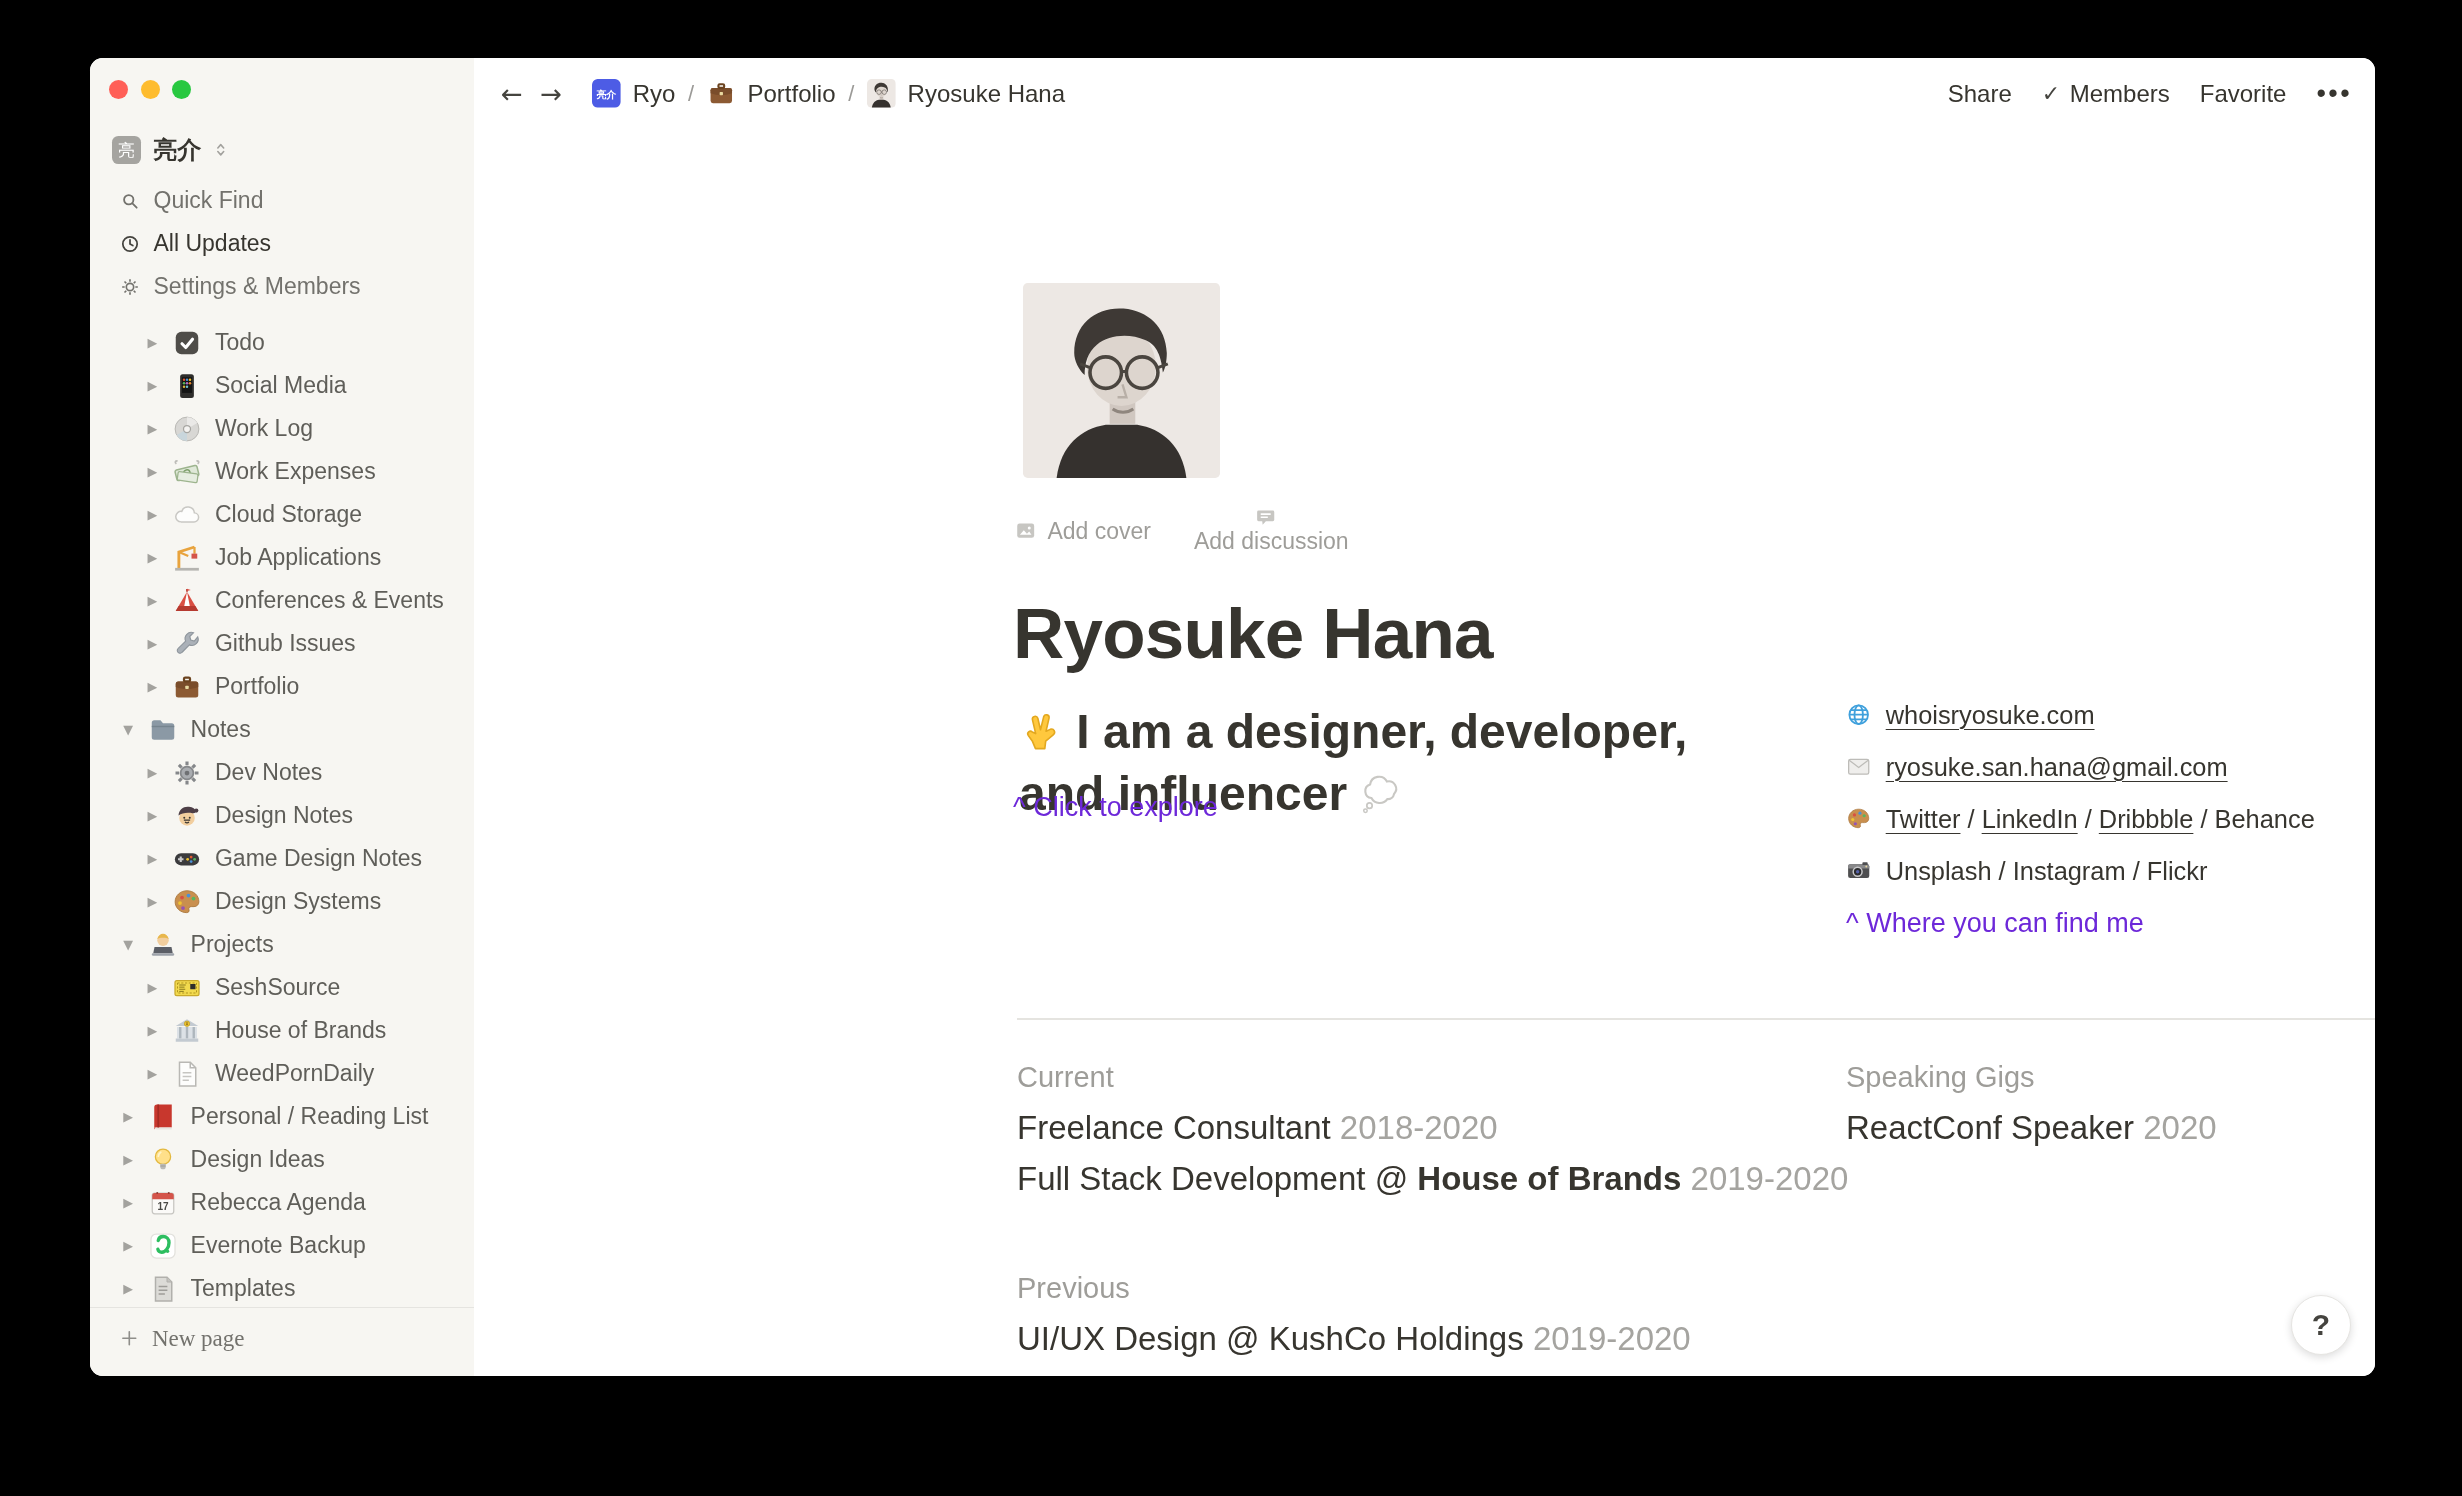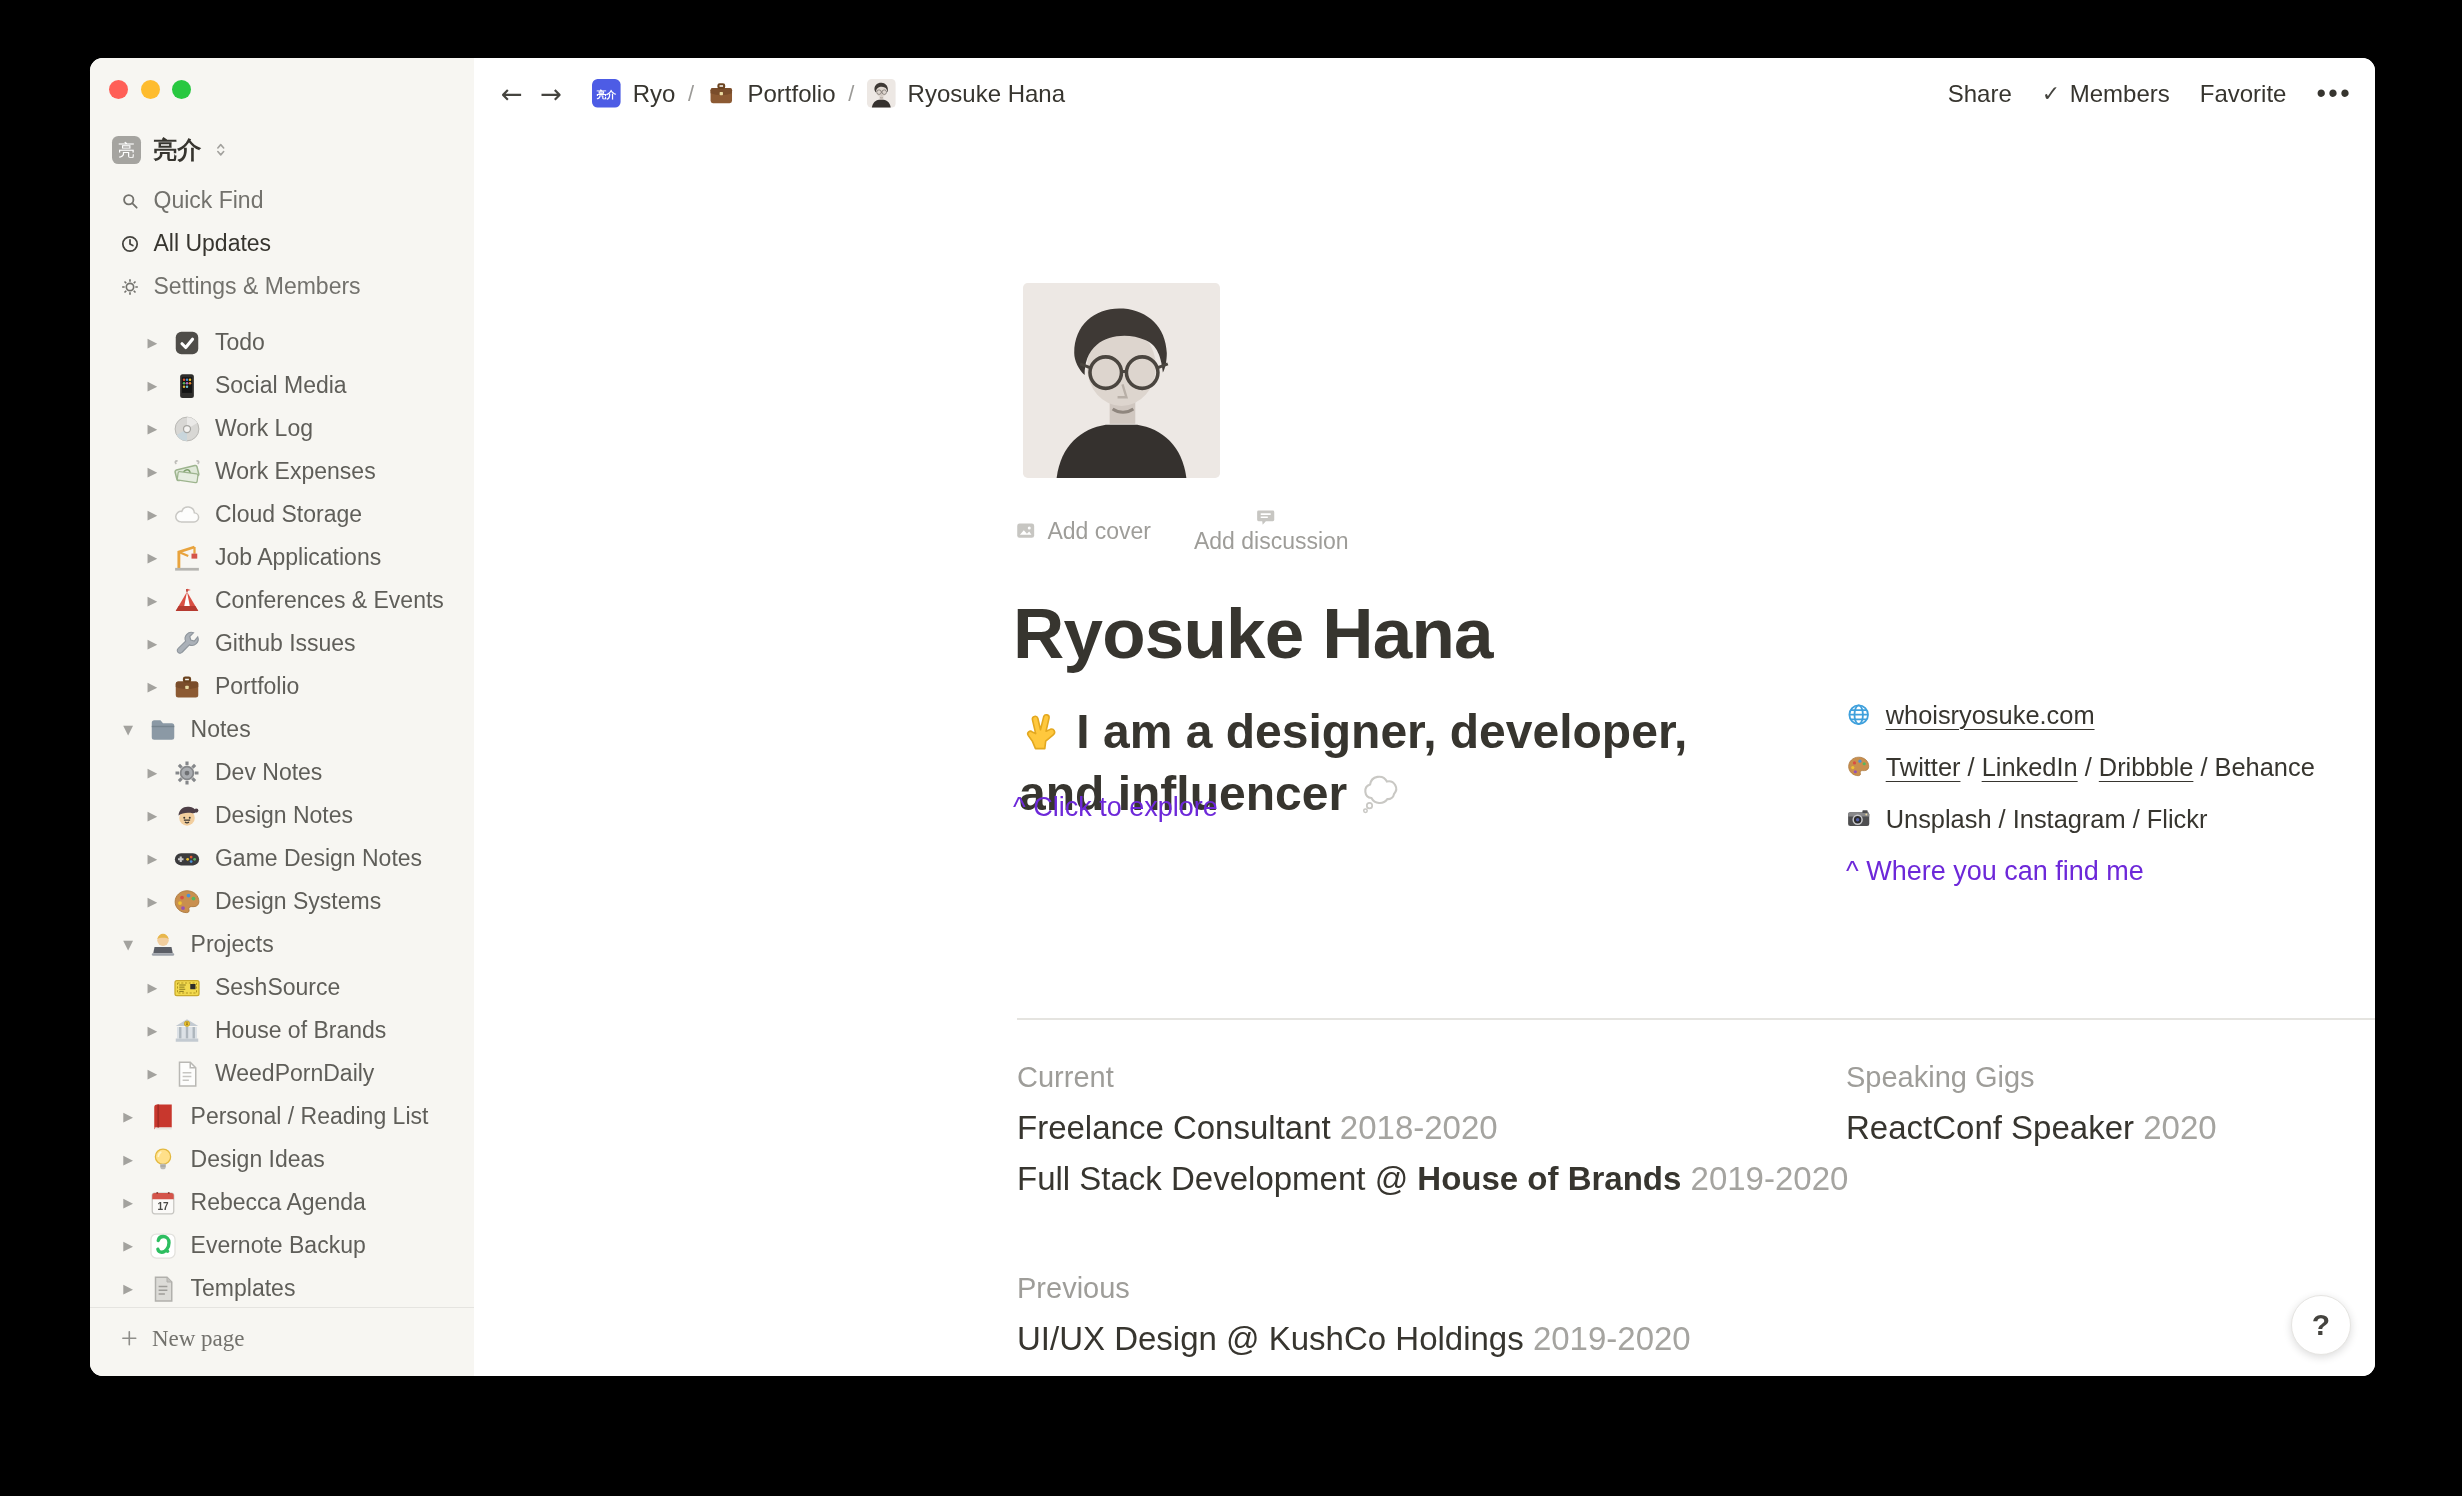--- a/index.html
+++ b/index.html
@@ -552,20 +552,29 @@
                   <ellipse cx="12" cy="12" rx="4" ry="8.8"></ellipse>
                   <path d="M3.2 12h17.6M4.5 7.6h15M4.5 16.4h15"></path>
                 </g>
               </svg>
             </span>
             <span class="ltext"><span class="lnk">whoisryosuke.com</span></span>
           </div>
           <div class="lrow">
             <span class="icn">
               <svg viewBox="0 0 24 24">
+                <rect x="2.5" y="5" width="19" height="14" rx="1.6" fill="#EFEEEC" stroke="#BDBCB8" stroke-width="1.2"></rect>
+                <path d="M3 5.8l9 7 9-7" fill="none" stroke="#BDBCB8" stroke-width="1.2"></path>
+              </svg>
+            </span>
+            <span class="ltext"><span class="lnk">ryosuke.san.hana@gmail.com</span></span>
+          </div>
+          <div class="lrow">
+            <span class="icn">
+              <svg viewBox="0 0 24 24">
                 <path d="M12 3C6.5 3 2.5 7 2.5 11.8c0 4.8 4.1 8.7 9.1 8.7 1.6 0 2.4-1 2-2.2-.5-1.5.3-2.6 1.9-2.6h2.1c2.3 0 3.9-1.7 3.9-3.9C21.5 6.6 17.3 3 12 3z" fill="#C98F4E" stroke="#A9763C" stroke-width="0.7"></path>
                 <circle cx="8" cy="8.4" r="1.5" fill="#D94F43"></circle>
                 <circle cx="13.2" cy="6.8" r="1.5" fill="#4A90D9"></circle>
                 <circle cx="17.2" cy="9.2" r="1.5" fill="#57B560"></circle>
                 <circle cx="6.4" cy="12.8" r="1.5" fill="#F0C330"></circle>
                 <circle cx="8.8" cy="16.8" r="1.5" fill="#9453B5"></circle>
               </svg>
             </span>
             <span class="ltext"><span class="lnk">Twitter</span><span> / </span><span class="lnk">LinkedIn</span><span> / </span><span class="lnk">Dribbble</span><span> / </span><span>Behance</span></span>
           </div>

